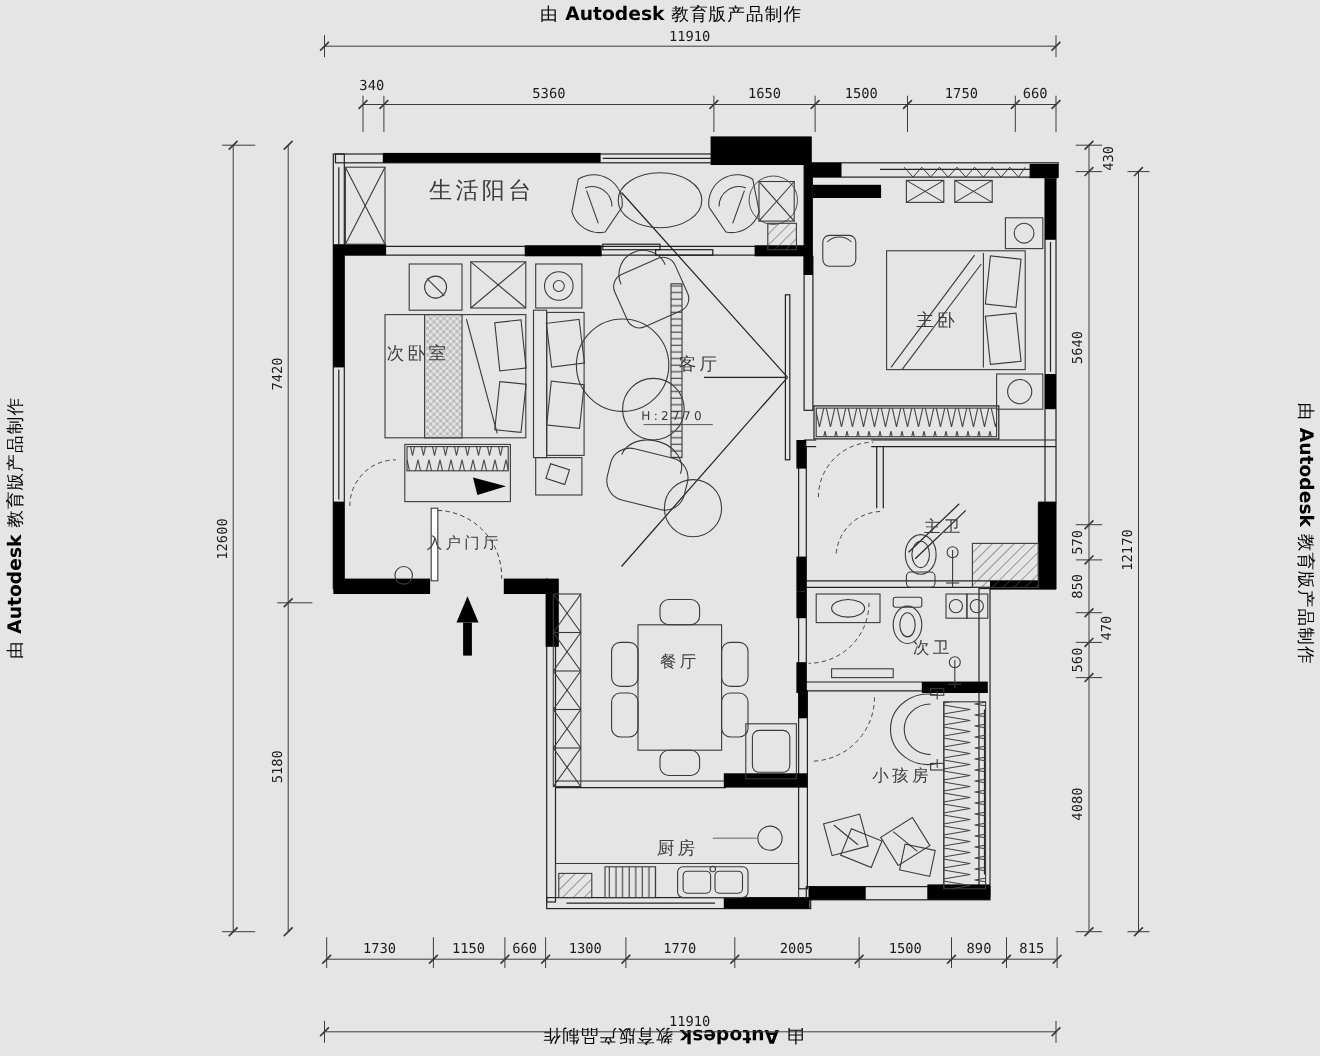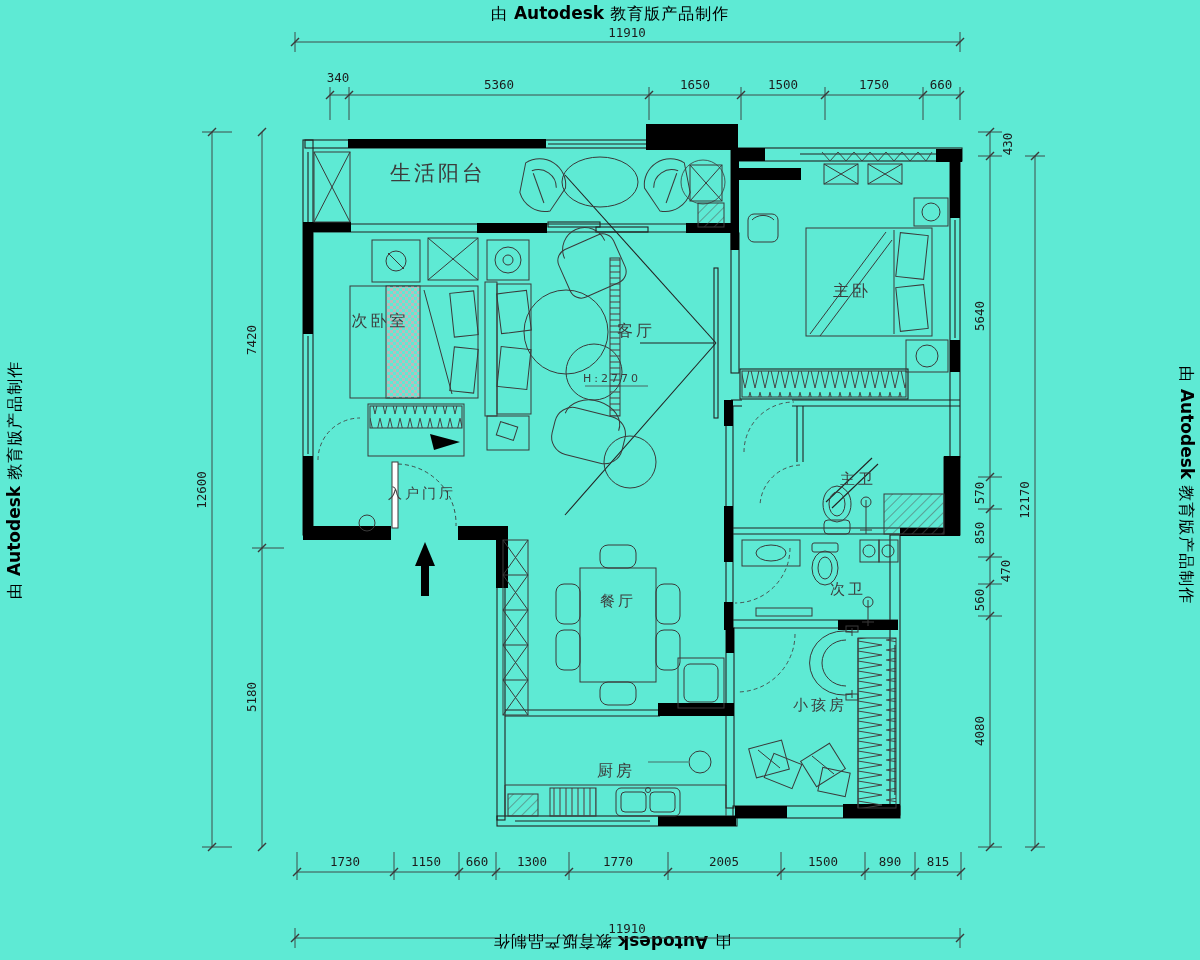--- a/index.html
+++ b/index.html
@@ -1,16 +1,16 @@
 <!DOCTYPE html>
 <html><head>
 <meta charset="utf-8">
 <style>
   html,body{margin:0;padding:0;background:#fff;}
-  .canvas{position:relative;width:1200px;height:960px;background:#5eead4;overflow:hidden;
+  .canvas{position:relative;width:1200px;height:960px;background:#e5e5e5;overflow:hidden;
           font-family:"DejaVu Sans", sans-serif;}
   .brand{position:absolute;white-space:nowrap;font-size:16px;color:#000;letter-spacing:1px;}
   .brand b{font-size:17px;letter-spacing:0;}
   .brand-top{left:610px;top:14px;transform:translate(-50%,-50%);}
   .brand-bottom{left:612px;top:941px;transform:translate(-50%,-50%) rotate(180deg);}
   .brand-left{left:15px;top:480px;transform:translate(-50%,-50%) rotate(-90deg);}
   .brand-right{left:1186px;top:485px;transform:translate(-50%,-50%) rotate(90deg);}
   svg{position:absolute;left:0;top:0;}
   svg text{font-family:"DejaVu Sans Mono", monospace;fill:#1c1c1c;}
   text.dim{font-size:12.5px;}

